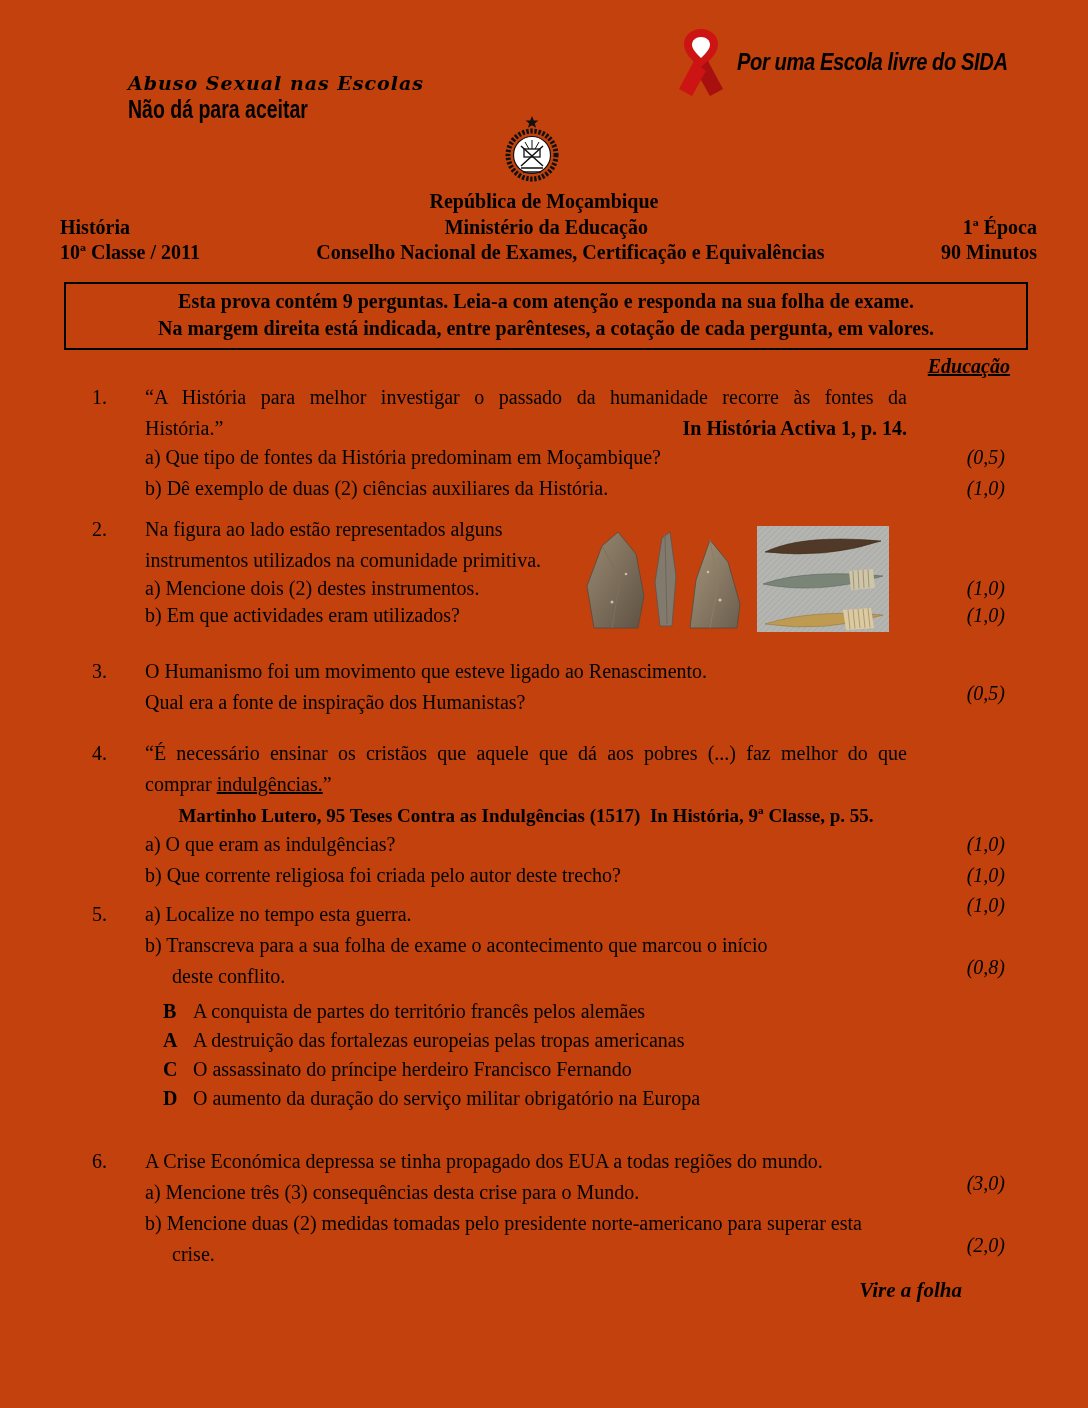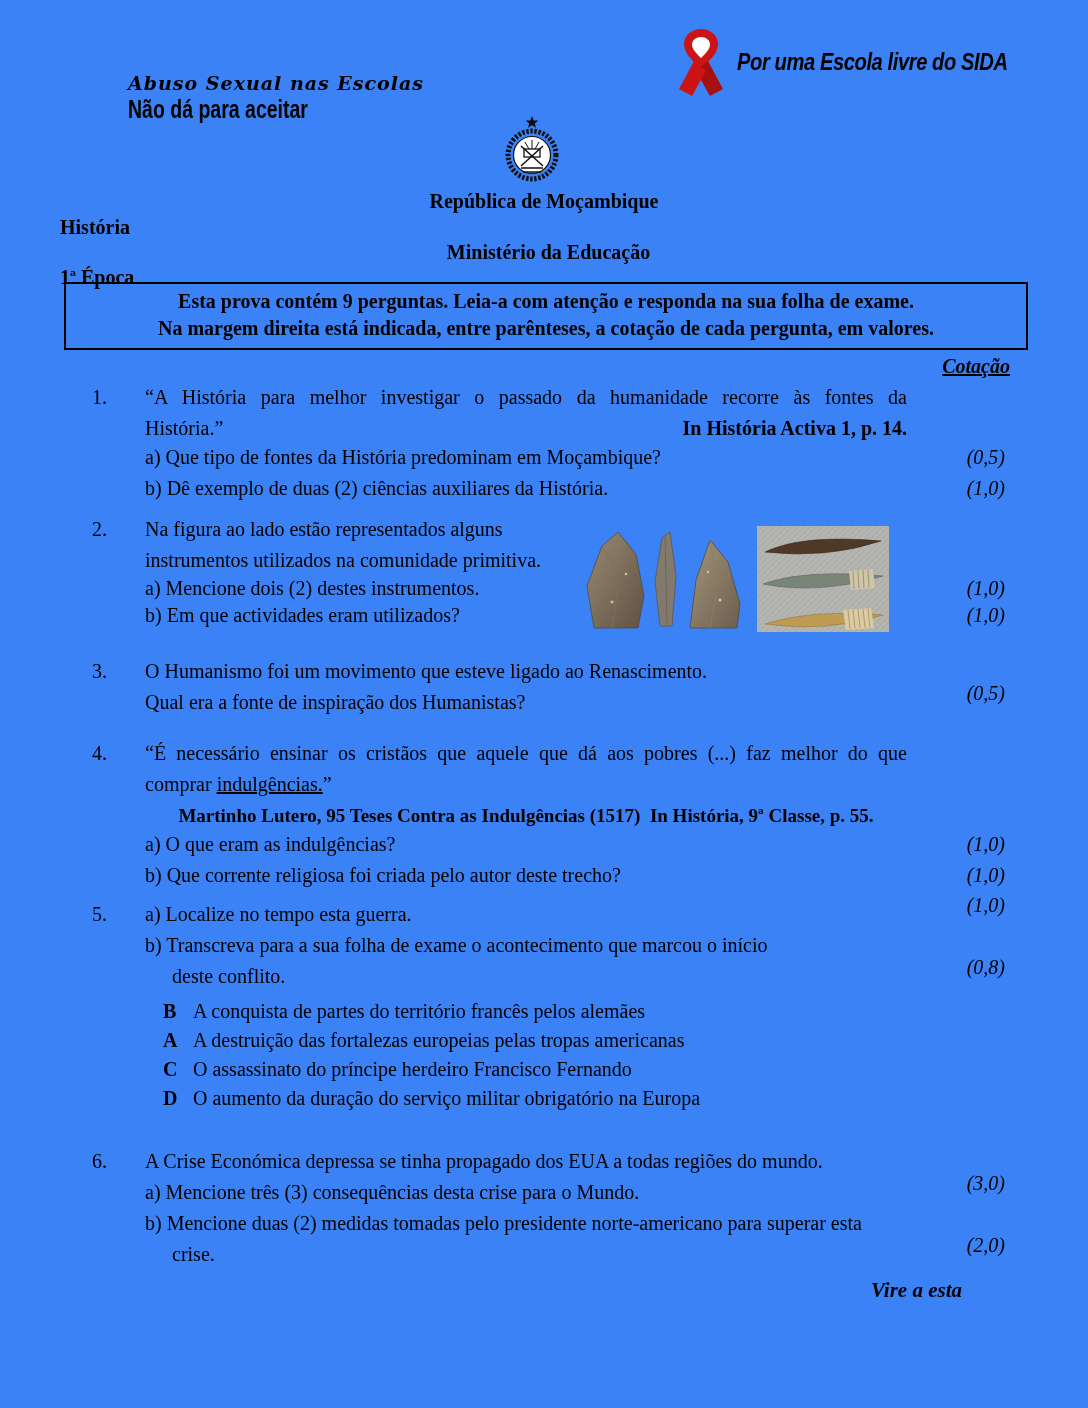--- a/index.html
+++ b/index.html
@@ -1,19 +1,19 @@
 <!DOCTYPE html>
 <html><head>
 <meta charset="utf-8">
 <style>
   * { margin:0; padding:0; box-sizing:border-box; }
   body { background:#888; }
   .page {
     position:relative; width:1088px; height:1408px; margin:0 auto;
-    background:#3b82f6; color:#000;
+    background:#c2410c; color:#000;
     font-family:"Liberation Serif", serif; font-size:20px;
     overflow:hidden;
   }
 
   
   .campaign { position:absolute; left:128px; top:72px; }
   .campaign-script {
     font-family:"DejaVu Serif", serif; font-style:italic; font-weight:bold;
     font-size:19px; letter-spacing:1px;
   }
@@ -29,21 +29,21 @@
     font-family:"Liberation Sans", sans-serif; font-weight:bold; font-style:italic;
     font-size:24px; transform:scaleX(0.84); transform-origin:left center;
     margin-left:5px; margin-top:22px; white-space:nowrap; letter-spacing:-0.5px;
   }
 
   .emblem { position:absolute; left:501px; top:116px; }
 
   .republic { position:absolute; top:190px; left:0; right:0; text-align:center; font-weight:bold; }
   .hrow { position:absolute; left:60px; right:51px; display:flex; font-weight:bold; line-height:25px; }
   .hrow .c { flex:1; text-align:center; }
-  .hrow1 { top:215px;flex-direction:column; }
+  .hrow1 { top:215px; }
   .hrow2 { top:240px; }
 
   .notice {
     position:absolute; top:282px; left:64px; right:60px;
     border:2px solid #000; text-align:center; font-weight:bold;
     padding:4px 6px 6px; line-height:27px;
   }
 
   .cotacao {
     position:absolute; top:355px; right:78px;
@@ -106,27 +106,32 @@
       <path d="M20 52 H42 M22 56 H40" stroke="#111" stroke-width="1.5"></path>
     </svg>
   </div>
 
   <div class="republic">República de Moçambique</div>
   <div class="hrow hrow1">
     <span>História</span>
     <span class="c">Ministério da Educação</span>
     <span>1ª Época</span>
   </div>
+  <div class="hrow hrow2">
+    <span>10ª Classe / 2011</span>
+    <span class="c">Conselho Nacional de Exames, Certificação e Equivalências</span>
+    <span>90 Minutos</span>
+  </div>
 
   <div class="notice">
     <div>Esta prova contém 9 perguntas. Leia-a com atenção e responda na sua folha de exame.</div>
     <div>Na margem direita está indicada, entre parênteses, a cotação de cada pergunta, em valores.</div>
   </div>
 
-  <div class="cotacao">Cotação</div>
+  <div class="cotacao">Educação</div>
 
   <div class="q" style="top:382px;">
     <span class="qnum">1.</span>
     <div class="qbody">
       <div class="stem just">“A História para melhor investigar o passado da humanidade recorre às fontes da</div>
       <div class="row" style="width:762px; justify-content:space-between;gap:35px;">
         <span class="stem">História.”</span>
         <span class="src">In História Activa 1, p. 14.</span>
       </div>
       <div class="row" style="margin-top:-2px;">
@@ -268,15 +273,15 @@
         <span class="score up">(3,0)</span>
       </div>
       <div>b) Mencione duas (2) medidas tomadas pelo presidente norte-americano para superar esta</div>
       <div class="row">
         <span class="txt indent">crise.</span>
         <span class="score up">(2,0)</span>
       </div>
     </div>
   </div>
 
-  <div class="footer-note">Vire a esta</div>
+  <div class="footer-note">Vire a folha</div>
 
 </div>
 
 </body></html>

